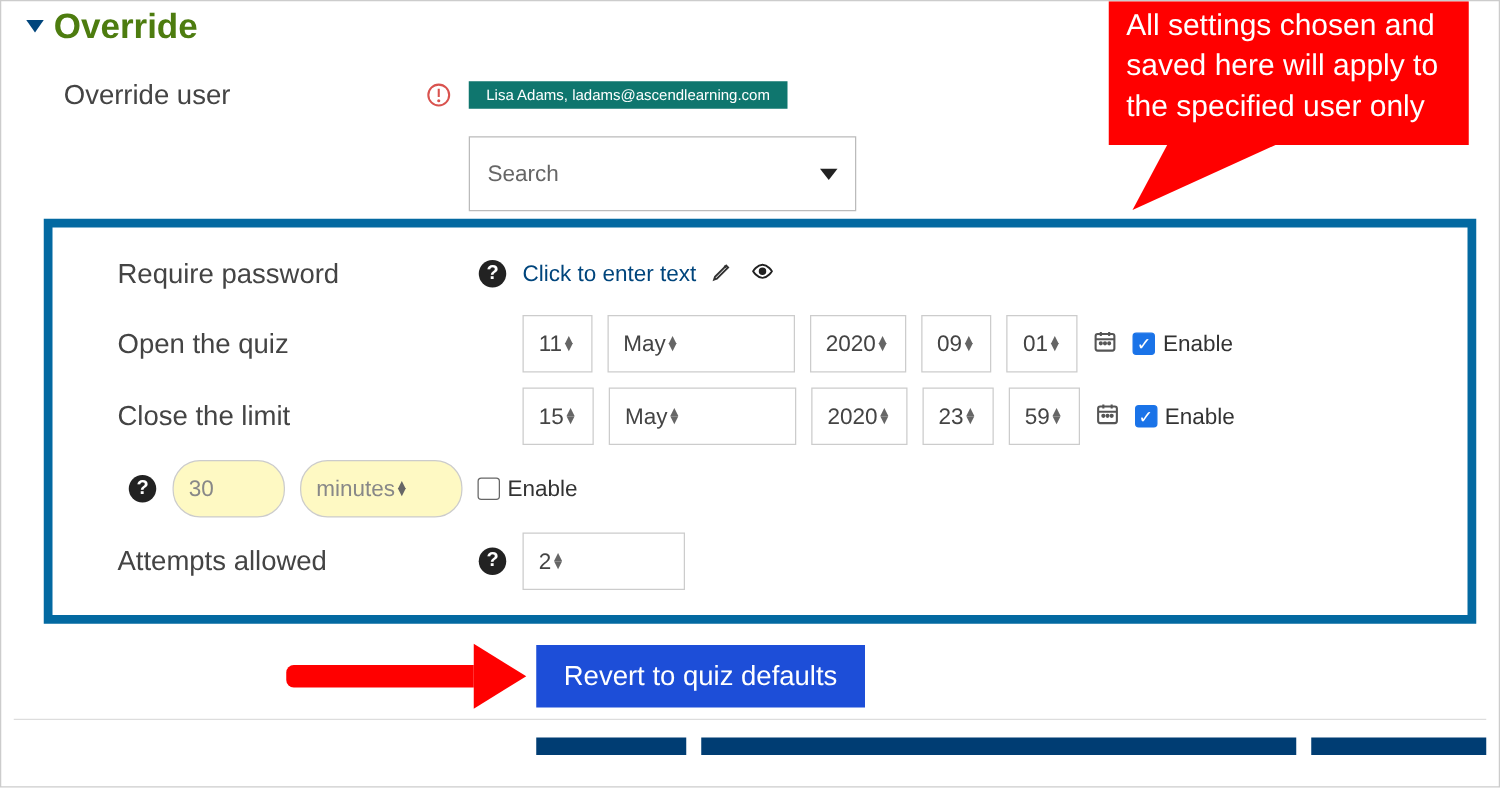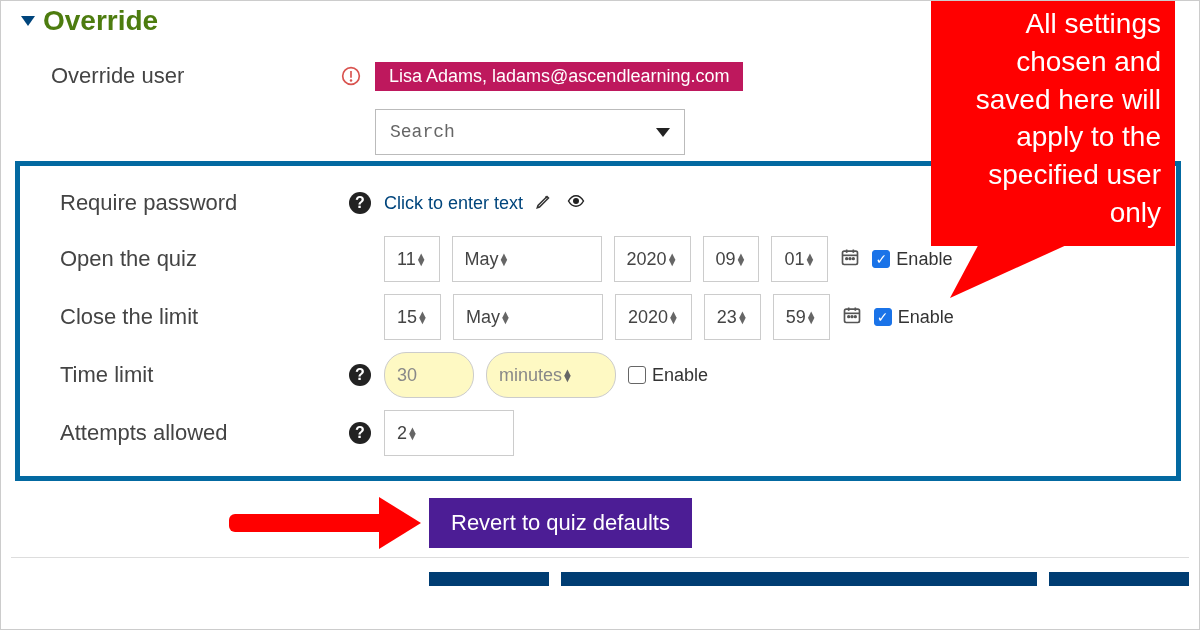--- a/index.html
+++ b/index.html
@@ -70,37 +70,36 @@
     justify-content: center;
   }
   .controls {
     display: flex;
     align-items: center;
     gap: 12px;
     flex-wrap: wrap;
     padding-left: 4px;
   }
   .user-chip {
-    background: #be185d;
+    background: #0f766e;
     color: #fff;
     padding: 4px 14px;
-    font-size: 18px;
+    font-size: 12px;
     white-space: nowrap;
   }
   .search-select {
     width: 310px;
-    height: 46px;
+    height: 60px;
     border: 1px solid #bbb;
     display: flex;
     align-items: center;
     justify-content: space-between;
     padding: 0 14px;
     color: #666;
     background: #fff;
-    font-family: Liberation Mono, monospace;
   }
   .search-select .caret {
     display: inline-block;
     width: 0; height: 0;
     border-left: 7px solid transparent;
     border-right: 7px solid transparent;
     border-top: 9px solid #222;
   }
   .link-text { color: #00457c; }
   .select-box {
@@ -125,34 +124,34 @@
     width: 18px; height: 18px;
     border: 1px solid #666;
     border-radius: 3px;
     display: inline-flex;
     align-items: center;
     justify-content: center;
     font-size: 14px;
   }
   .chk.checked { background: #1a73e8; border-color: #1a73e8; color: #fff; }
   .red-box {
-    border: 5px solid #0369a1;
-    margin: 0 8px 6px 4px;
-    padding: 10px 2px 14px 0;
+    border: 7px solid #0369a1;
+    margin: 0 8px 6px 24px;
+    padding: 10px 2px 14px 12px;
   }
   .revert-row {
     display: flex;
     align-items: center;
     padding: 10px 0 8px 40px;
     gap: 8px;
     border-bottom: 1px solid #ddd;
   }
   .arrow-spacer { width: 370px; display: flex; justify-content: flex-end; align-items: center; }
   .revert-btn {
-    background: #4c1d95;
+    background: #1d4ed8;
     color: #fff;
     font-size: 22px;
     padding: 12px 22px;
     border: none;
     white-space: nowrap;
   }
   .bottom-buttons {
     display: flex;
     gap: 12px;
     padding: 14px 0 0 418px;
@@ -160,25 +159,25 @@
   .bottom-buttons .stub {
     background: #003d73;
     height: 14px;
     flex: 1;
   }
   
   .callout {
     position: absolute;
     top: 0;
     right: 24px;
-    width: 244px;
+    width: 288px;
     background: #f00;
     color: #fff;
-    text-align: right;
-    font-size: 28px;
+    text-align: left;
+    font-size: 24px;
     line-height: 1.35;
     padding: 4px 14px 14px 14px;
     z-index: 10;
   }
   .callout-tail {
     position: absolute;
     bottom: -52px;
     left: 30px;
     width: 0; height: 0;
     border-top: 60px solid #f00;
@@ -372,21 +371,20 @@
             </svg>
         </span>
         <label class="checkbox-wrap">
           <span class="chk checked">✓</span>
           <span>Enable</span>
         </label>
       </div>
     </div>
 
     <div class="field-row">
-      <div class="field-label">Time limit</div>
       <div class="help-icon">
           <span class="help-circle">?</span>
         </div>
       <div class="controls">
         <div class="select-box disabled" style="min-width:90px">
             <span>30</span>
           </div>
         <div class="select-box disabled" style="min-width:130px">
             <span>minutes</span>
             <span class="sort-icon">

